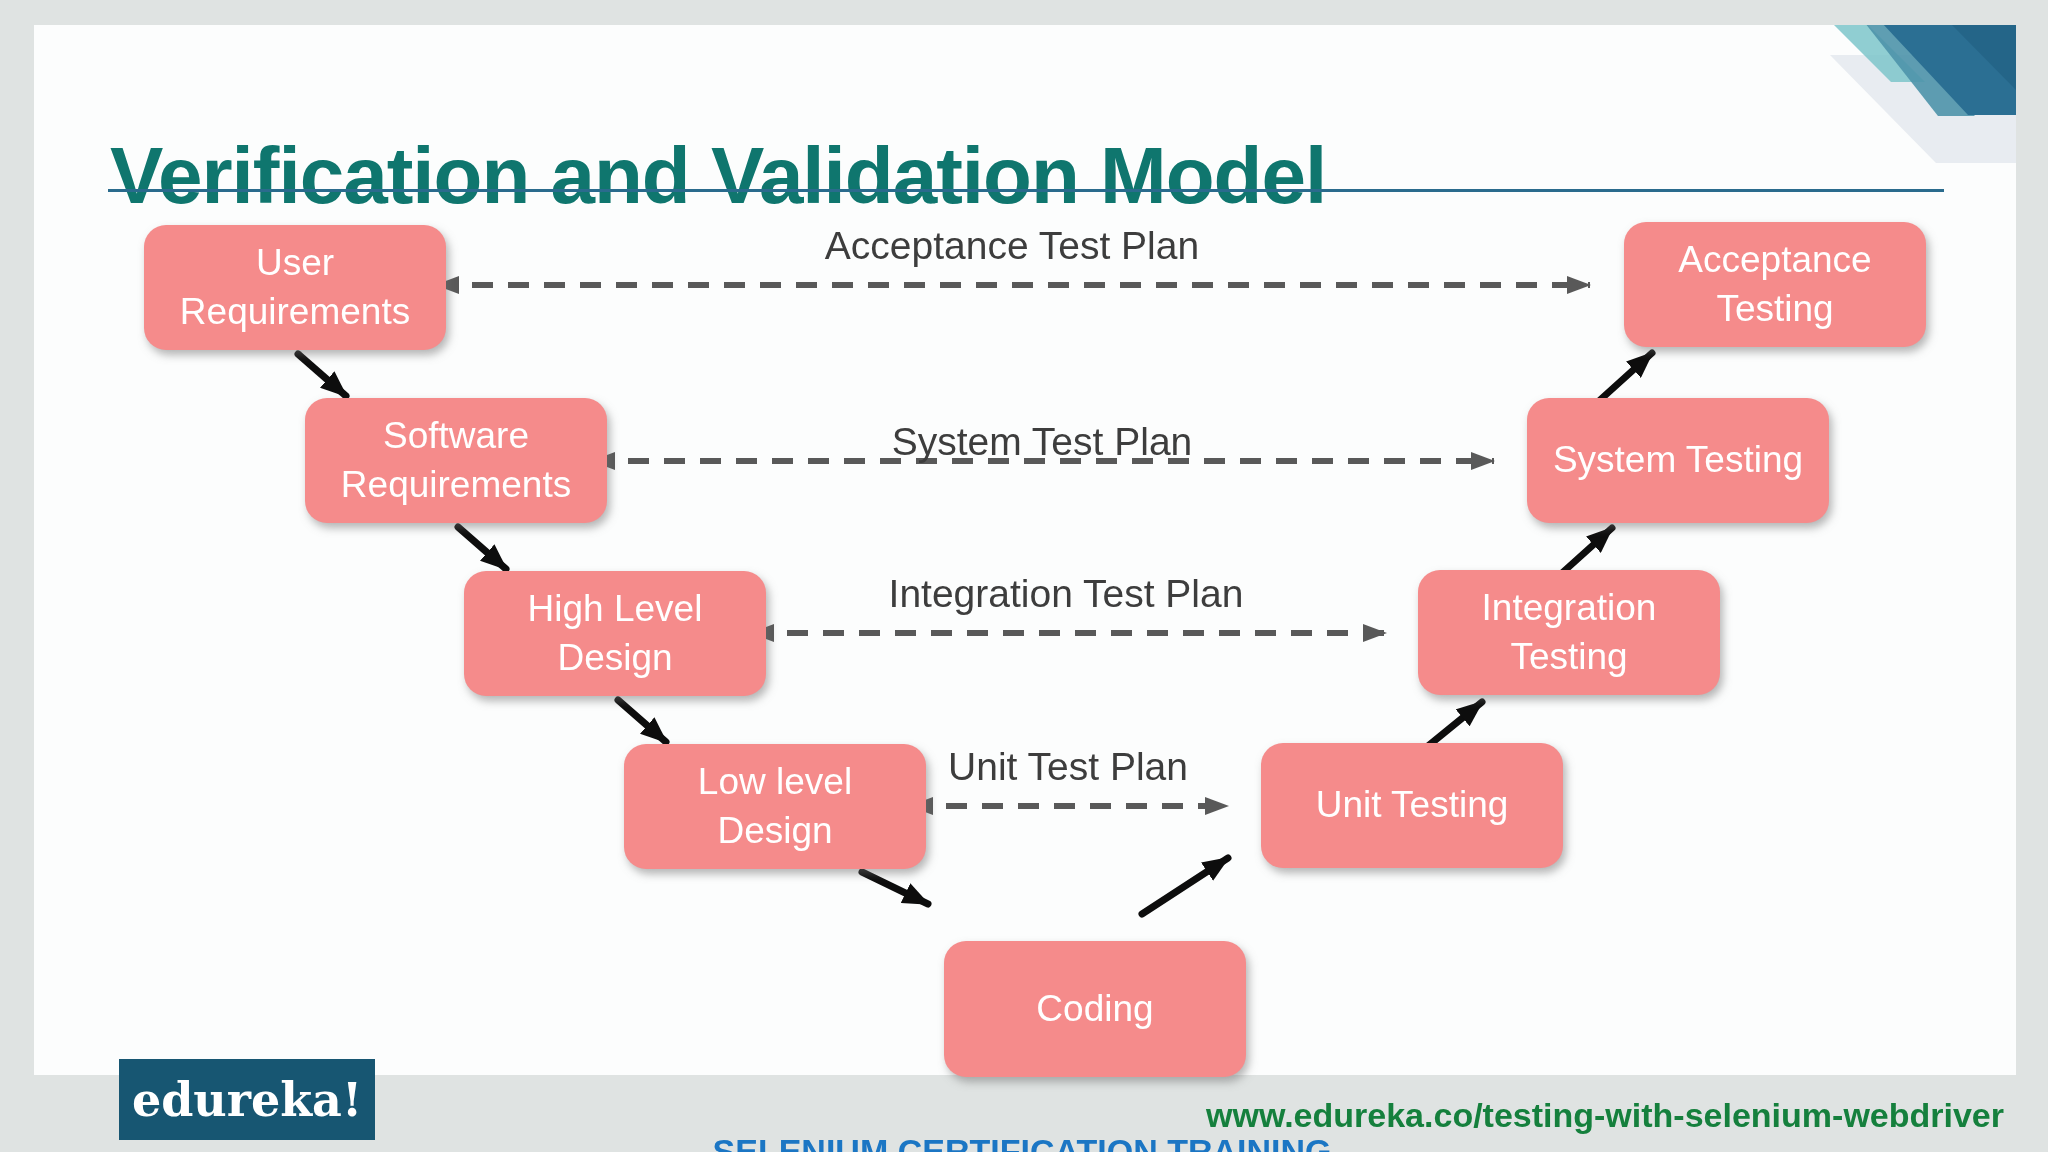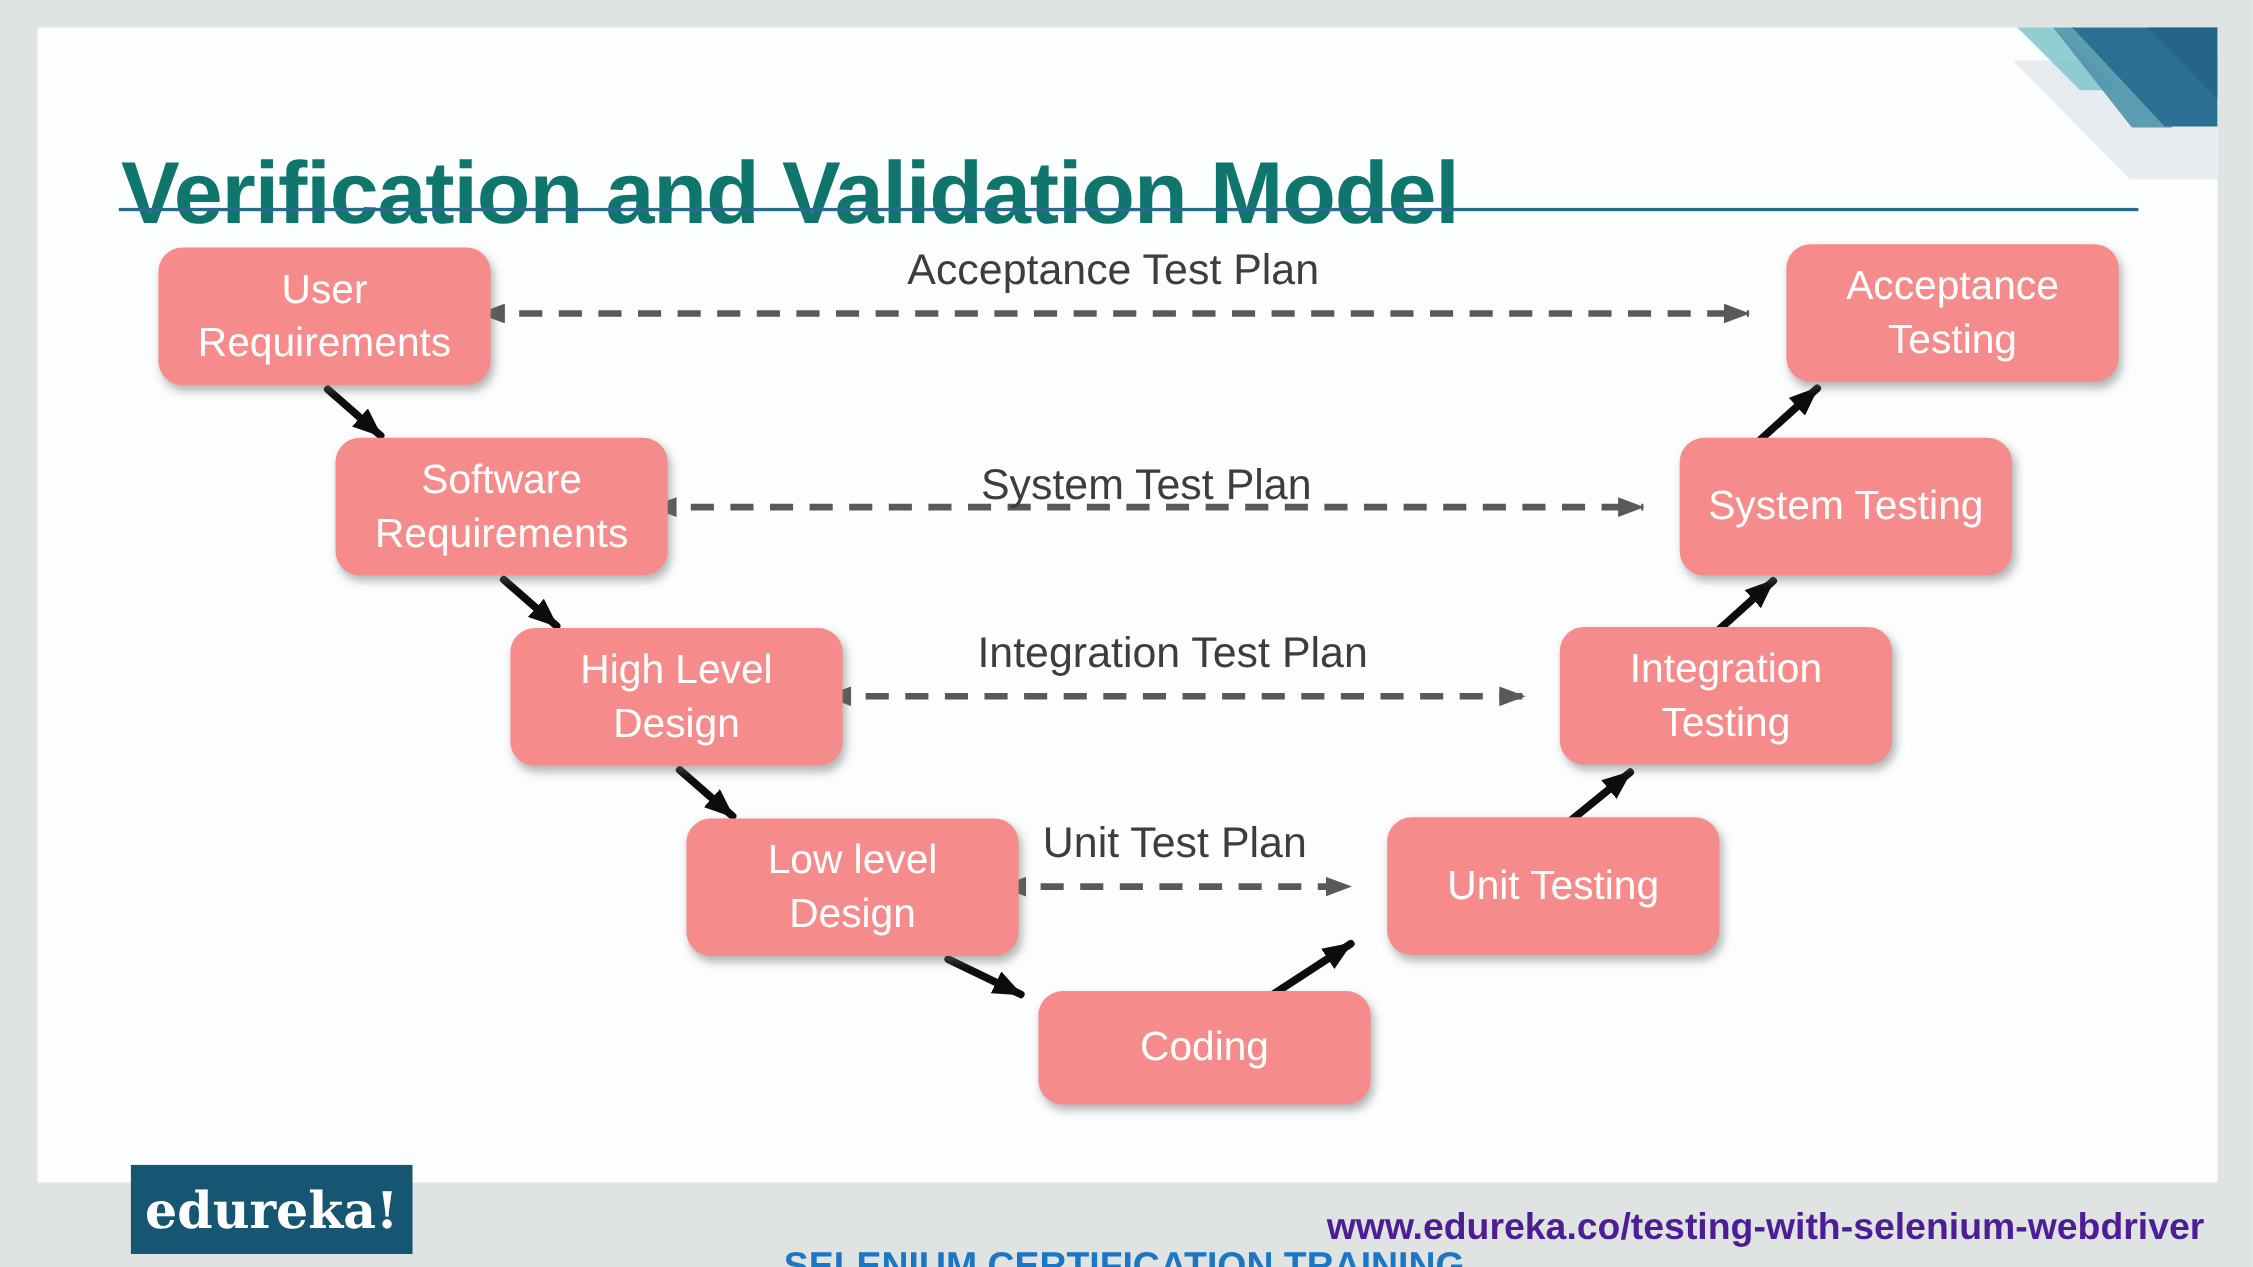--- a/index.html
+++ b/index.html
@@ -31,21 +31,21 @@
     color:#ffffff;font-size:37px;line-height:1.32;
     display:flex;align-items:center;justify-content:center;text-align:center;
     padding:0 16px;
     box-shadow:3px 5px 8px rgba(110,110,110,.5);
     margin-left:24px;
   }
   .n0{left:120px;top:225px}
   .n1{left:281px;top:398px}
   .n2{left:440px;top:571px}
   .n3{left:600px;top:744px}
-  .n4{left:920px;top:901px;height:103px}
+  .n4{left:920px;top:941px;height:136px}
   .n5{left:1237px;top:743px}
   .n6{left:1394px;top:570px}
   .n7{left:1503px;top:398px}
   .n8{left:1600px;top:222px}
   .plan{
     position:absolute;transform:translateX(-50%);
     font-size:39px;color:#3d3d3d;white-space:nowrap;
   }
   .p0{left:1012px;top:224px}
   .p1{left:1042px;top:420px}
@@ -56,21 +56,21 @@
     background:#175672;color:#ffffff;
     display:flex;align-items:center;justify-content:center;
     font-family:"DejaVu Serif",serif;font-weight:bold;font-size:46px;
   }
   .course{
     position:absolute;left:1022px;top:1096px;transform:translateX(-50%);
     font-size:34px;font-weight:bold;color:#1b76c4;white-space:nowrap;margin-top:36px;
   }
   .url{
     position:absolute;right:44px;top:1096px;
-    font-size:34px;font-weight:bold;color:#4c1d95;white-space:nowrap;
+    font-size:34px;font-weight:bold;color:#15803d;white-space:nowrap;
   }
 </style>
 </head>
 <body>
 
 <div class="slide"></div>
 
 <svg class="layer" viewBox="0 0 2048 1152">
   <defs>
     <clipPath id="slideClip">

